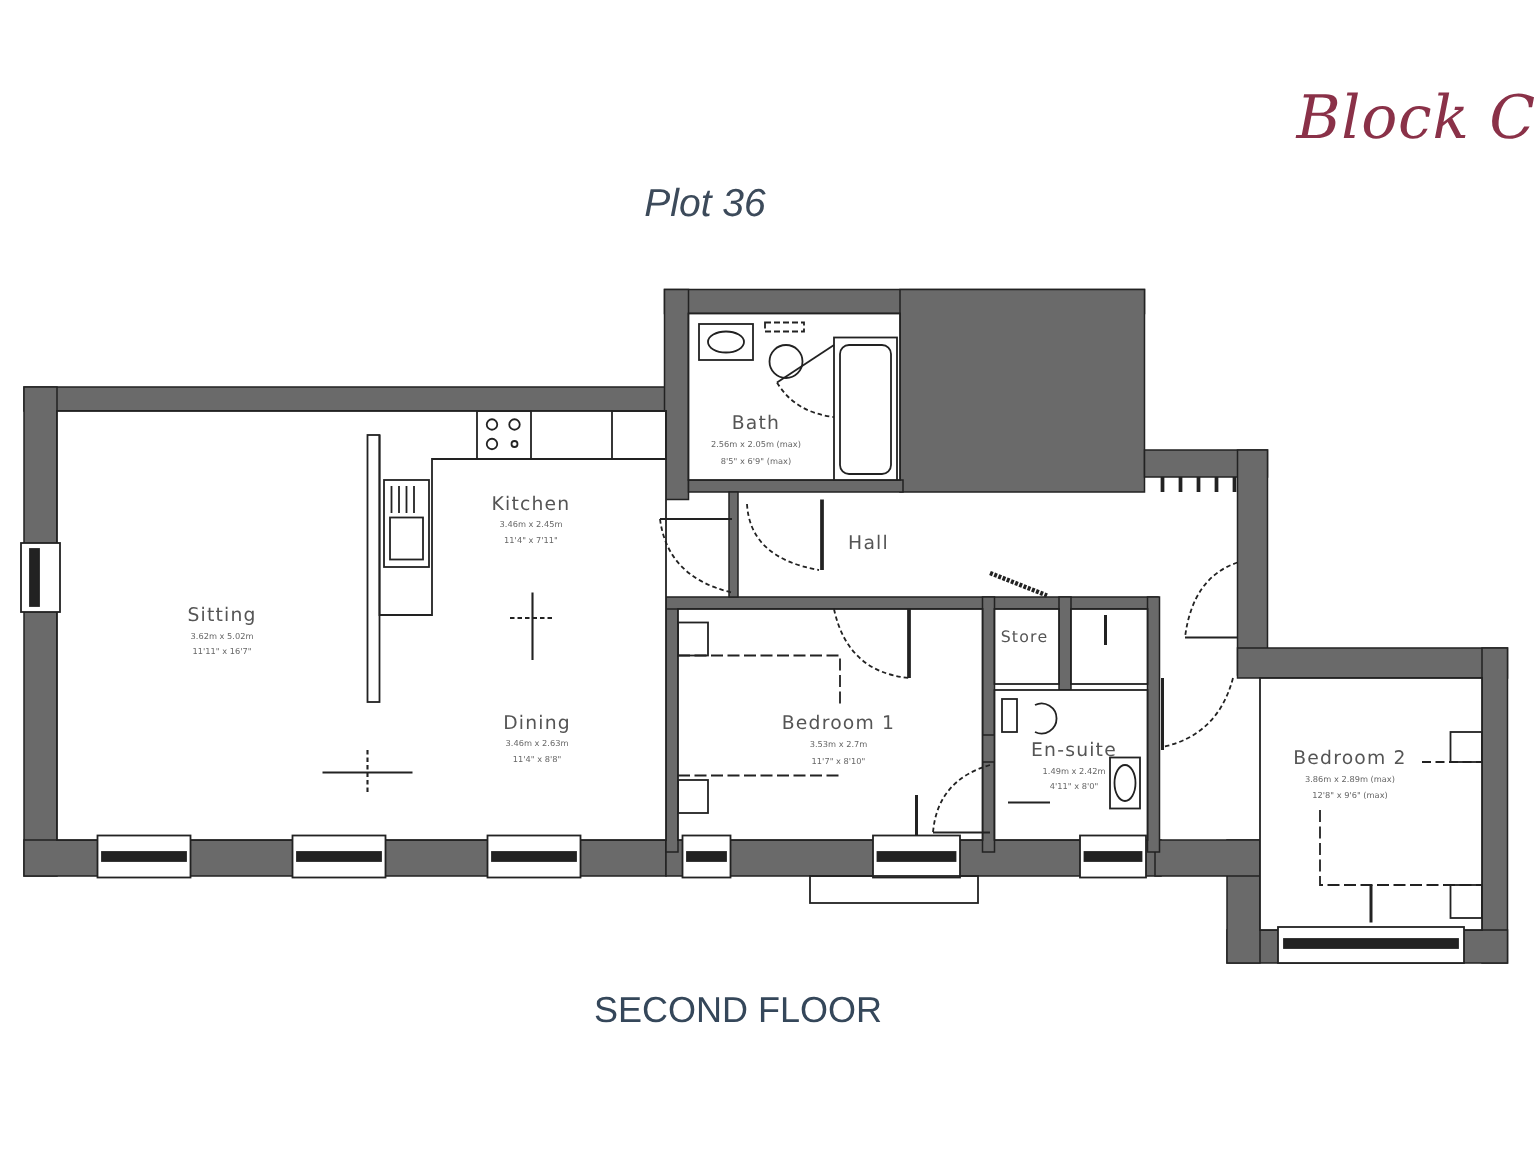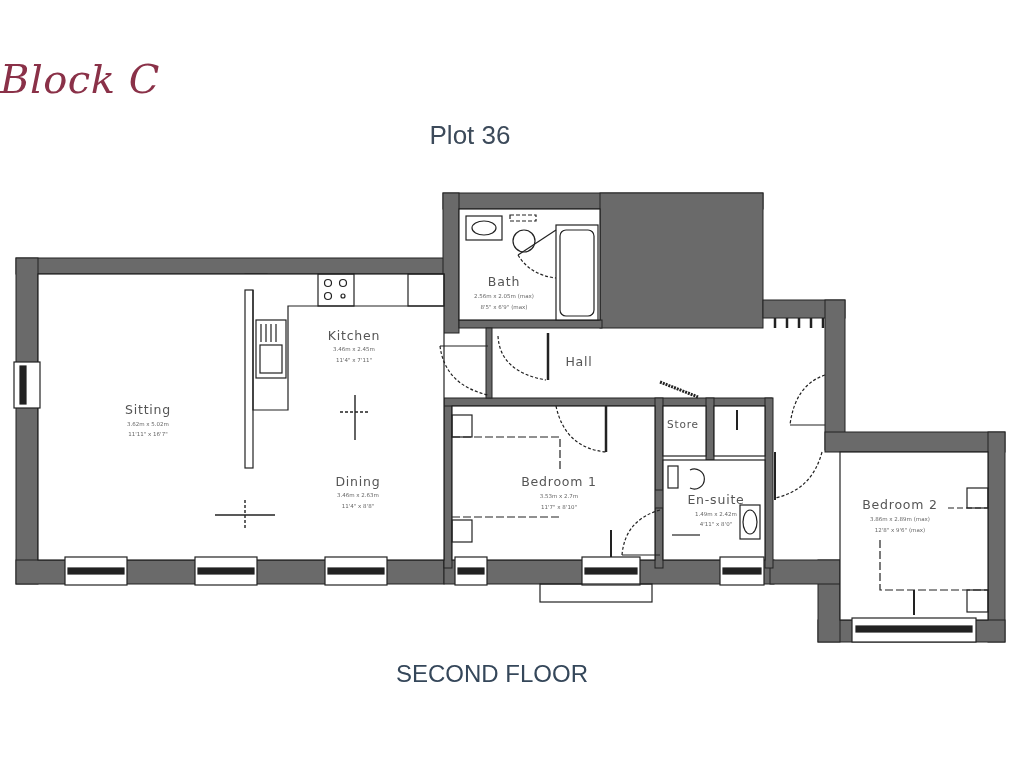--- a/index.html
+++ b/index.html
@@ -1,24 +1,24 @@
 <!DOCTYPE html>
 <html><head>
   <meta charset="utf-8">
   <style>
     html, body { margin: 0; padding: 0; background: #ffffff; }
     body { width: 1024px; height: 768px; position: relative; overflow: hidden; }
     .title {
-      position: absolute; left: 0; width: 1024px; top: 56px; text-align: left;
+      position: absolute; left: 0; width: 1024px; top: 56px; text-align: right;
       font-family: "DejaVu Serif", "Liberation Serif", serif; font-style: italic;
       font-size: 40px; color: #8a3148; letter-spacing: 0.5px;
     }
     .subtitle {
       position: absolute; left: 0; width: 940px; top: 120px; text-align: center;
-      font-family: "Liberation Sans", "DejaVu Sans", sans-serif; font-size: 26px; color: #3c4a5a;
+      font-family: "Liberation Sans", "DejaVu Sans", sans-serif; font-size: 26px; color: #3c4a5a; font-style: italic;
     }
     .floor-label {
       position: absolute; left: 0; width: 984px; top: 660px; text-align: center;
       font-family: "Liberation Sans", "DejaVu Sans", sans-serif; font-size: 24px; color: #35475a;
     }
     svg.plan { position: absolute; left: 0; top: 0; }
     .room-name { font-family: "DejaVu Sans", sans-serif; font-size: 12.5px; fill: #555; letter-spacing: 0.8px; }
     .room-dim { font-family: "DejaVu Sans", sans-serif; font-size: 5.5px; fill: #666; }
   </style>
 </head>

